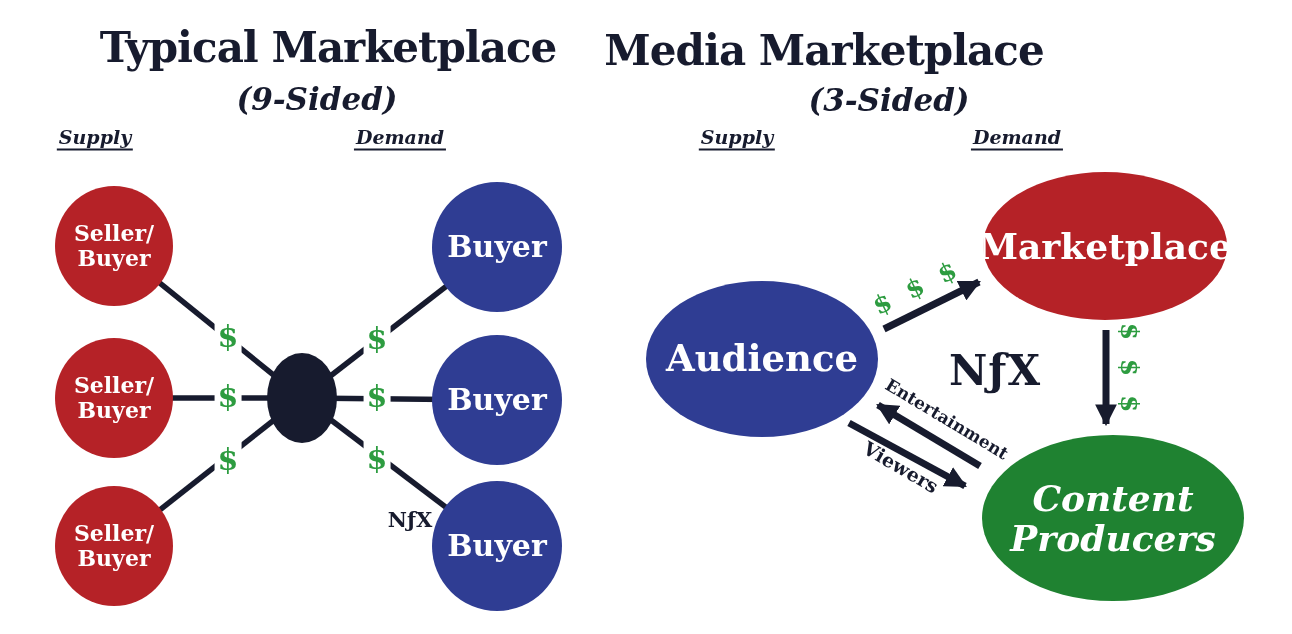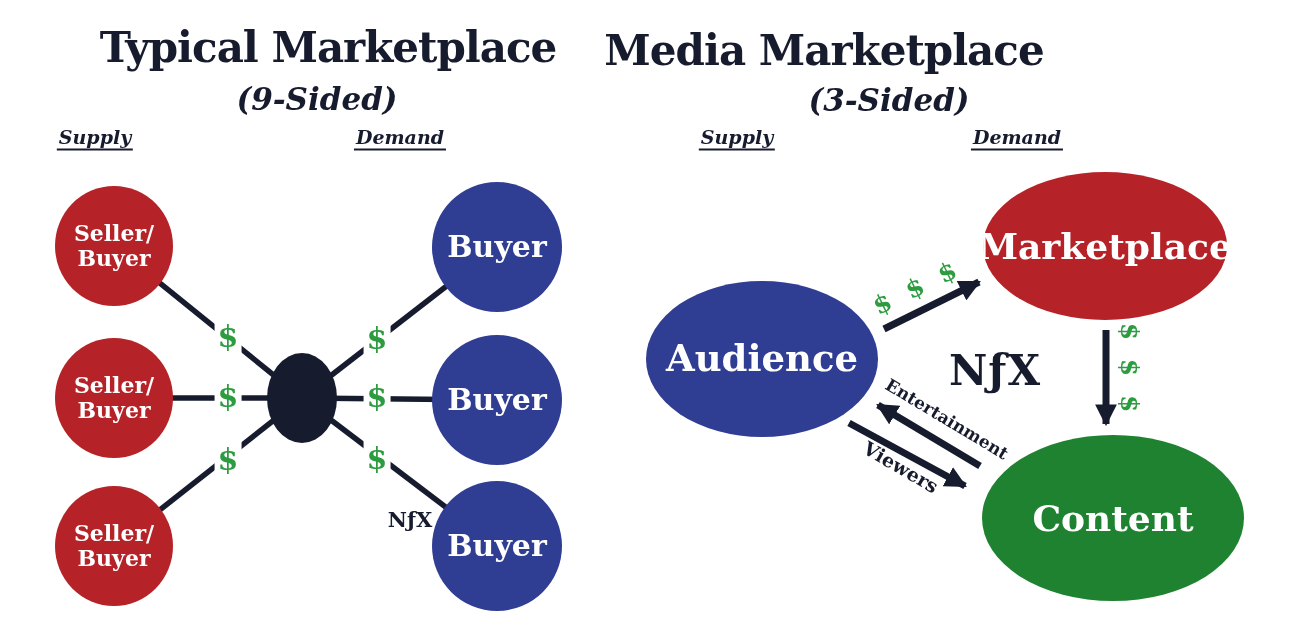--- a/index.html
+++ b/index.html
@@ -101,22 +101,23 @@
   <div class="abs subtitle" style="left:871px;top:100px;margin-left:18px;">(3-Sided)</div>
   <div class="abs colhead" style="left:737px;top:138px;">Supply</div>
   <div class="abs colhead" style="left:1017px;top:138px;">Demand</div>
 
   <div class="abs node ellipse-blue" style="left:762px;top:359px;">
     <span>Audience</span>
   </div>
   <div class="abs node ellipse-red" style="left:1105px;top:246px;">
     <span>Marketplace</span>
   </div>
-  <div class="abs node ellipse-green" style="left:1113px;top:518px;">
+  <div class="abs node ellipse-green" style="left:1113px;top:518px;font-style:italic;">
     <span>Content</span>
+    <span>Producers</span>
   </div>
 
   <div class="abs nfx-big" style="left:995px;top:370px;">NƒX</div>
 
   <div class="abs flow-dollars" style="left:917px;top:287px;transform:translate(-50%,-50%) rotate(-26deg);">$ $ $</div>
   <div class="abs flow-dollars" style="left:1129px;top:370px;transform:translate(-50%,-50%) rotate(90deg);">$ $ $</div>
   <div class="abs flow-label" style="left:947px;top:419px;transform:translate(-50%,-50%) rotate(31deg);">Entertainment</div>
   <div class="abs flow-label" style="left:901px;top:467px;font-size:19px;transform:translate(-50%,-50%) rotate(30deg);">Viewers</div>
 
 </div>

